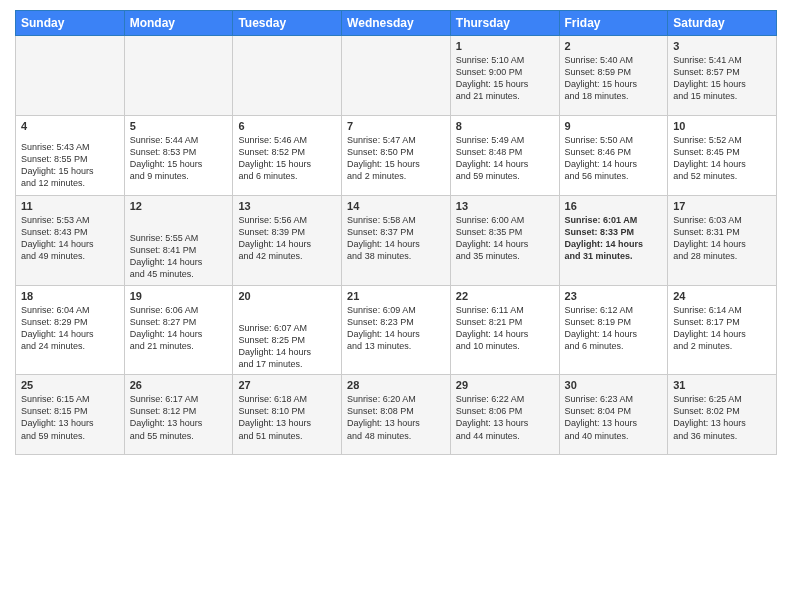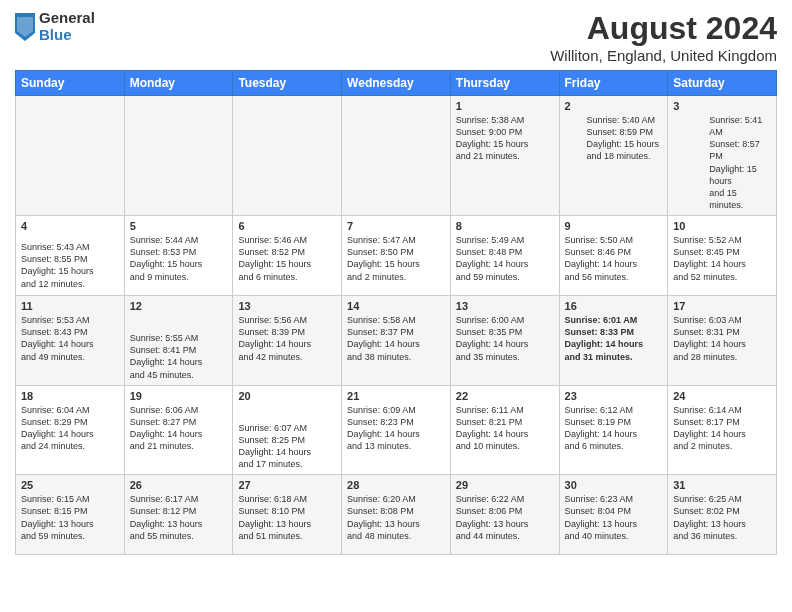--- a/index.html
+++ b/index.html
@@ -95,36 +95,20 @@
       line-height: 1.35;
     }
     .empty-cell {
       background: #f5f5f5;
     }
   </style>
 </head>
 <body>
 
 <div class="page">
-  <div class="header">
-    <div class="logo">
-      <svg class="logo-icon" viewBox="0 0 20 28">
-        <polygon points="0,0 20,0 20,20 10,28 0,20" fill="#2a7abf"></polygon>
-        <polygon points="10,4 18,4 18,18 10,24 2,18 2,4" fill="#fff" opacity="0.3"></polygon>
-      </svg>
-      <div class="logo-text">
-        <span class="logo-general">General</span>
-        <span class="logo-blue">Blue</span>
-      </div>
-    </div>
-    <div class="title-block">
-      <div class="main-title">August 2024</div>
-      <div class="subtitle">Williton, England, United Kingdom</div>
-    </div>
-  </div>
 
   <table>
     <thead>
       <tr>
 
       <th>Sunday</th>
           <th>Monday</th>
           <th>Tuesday</th>
           <th>Wednesday</th>
           <th>Thursday</th>
@@ -133,35 +117,35 @@
         </tr>
     </thead>
     <tbody id="calendar-body">
     <tr>
           <td class="empty-cell"></td>
           <td class="empty-cell"></td>
           <td class="empty-cell"></td>
           <td class="empty-cell"></td>
           <td>
             <span class="day-num">1</span>
-            <div class="day-info" style="white-space: pre-line;">Sunrise: 5:38 AM
+            <div class="day-info" style="white-space: pre-line;">Sunrise: 5:10 AM
 Sunset: 9:00 PM
 Daylight: 15 hours
 and 21 minutes.</div>
           </td>
           <td>
             <span class="day-num">2</span>
-            <div class="day-info" style="white-space: pre-line; margin-left: 22px;">Sunrise: 5:40 AM
+            <div class="day-info" style="white-space: pre-line;">Sunrise: 5:40 AM
 Sunset: 8:59 PM
 Daylight: 15 hours
 and 18 minutes.</div>
           </td>
           <td>
             <span class="day-num">3</span>
-            <div class="day-info" style="white-space: pre-line; margin-left: 36px;">Sunrise: 5:41 AM
+            <div class="day-info" style="white-space: pre-line;">Sunrise: 5:41 AM
 Sunset: 8:57 PM
 Daylight: 15 hours
 and 15 minutes.</div>
           </td>
         </tr>
         <tr>
           <td>
             <span class="day-num">4</span>
             <div class="day-info" style="white-space: pre-line; margin-top: 9px;">Sunrise: 5:43 AM
 Sunset: 8:55 PM

